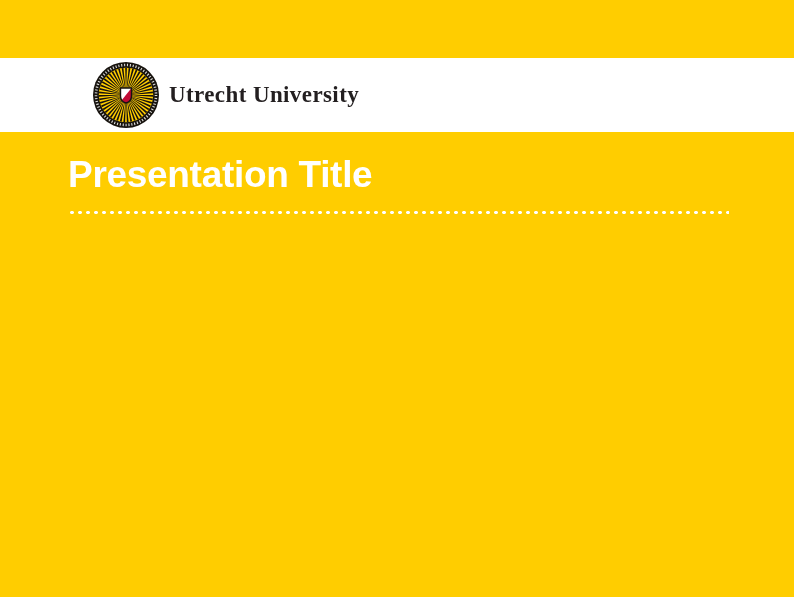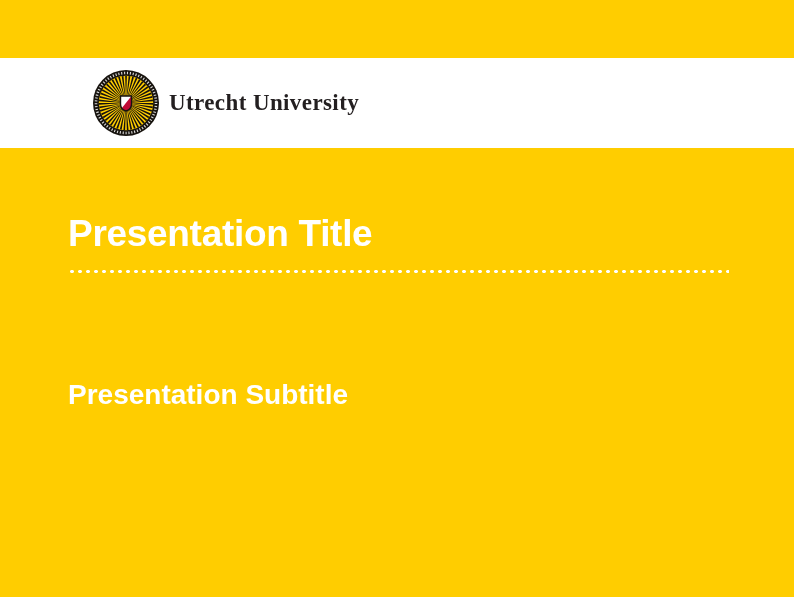--- a/index.html
+++ b/index.html
@@ -15,39 +15,39 @@
     background:#fff;
     position:relative;
   }
   .slide{width:794px;height:597px;display:flex;flex-direction:column;}
 
   
   .top-bar{height:58px;background:var(--yellow);flex:0 0 auto;}
 
   
   .header{
-    height:90px;flex:0 0 auto;background:#fff;
+    height:74px;flex:0 0 auto;background:#fff;
     display:flex;align-items:center;
     padding-left:92px;
   }
   .logo{width:68px;height:68px;display:block;flex:0 0 auto;}
   .wordmark{
     font-family:"Liberation Serif","DejaVu Serif",serif;
     font-weight:700;
     font-size:23px;
     color:var(--ink);
     letter-spacing:0.4px;
     margin-left:9px;
     white-space:nowrap;
   }
 
   
   .main{
     flex:1 1 auto;background:var(--yellow);
-    padding:66px 0 0 68px;
+    padding:23px 0 0 68px;
     color:#fff;
   }
   .title{
     font-size:37px;
     font-weight:700;
     line-height:1.1;
     letter-spacing:-0.3px;
     color:#fff;
   }
   .dotted-separator{
@@ -98,16 +98,15 @@
         <path d="M 5.5,-7 L 5.5,1 Q 5.5,6.5 0,8 Q -2.8,7.2 -4.3,5.2 Z" fill="#C00A35"></path>
         <path d="M -5.5,-7 H 5.5 V 1 Q 5.5,6.5 0,8 Q -5.5,6.5 -5.5,1 Z" fill="none" stroke="#17130e" stroke-width="1.4"></path>
       </g>
     </svg>
     <div class="wordmark">Utrecht University</div>
   </div>
 
   <div class="main">
     <div class="title">Presentation Title</div>
     <div class="dotted-separator"></div>
-    <div class="subtitle">Presentation Subtitle</div>
   </div>
 
 </div>
 
 </body></html>

